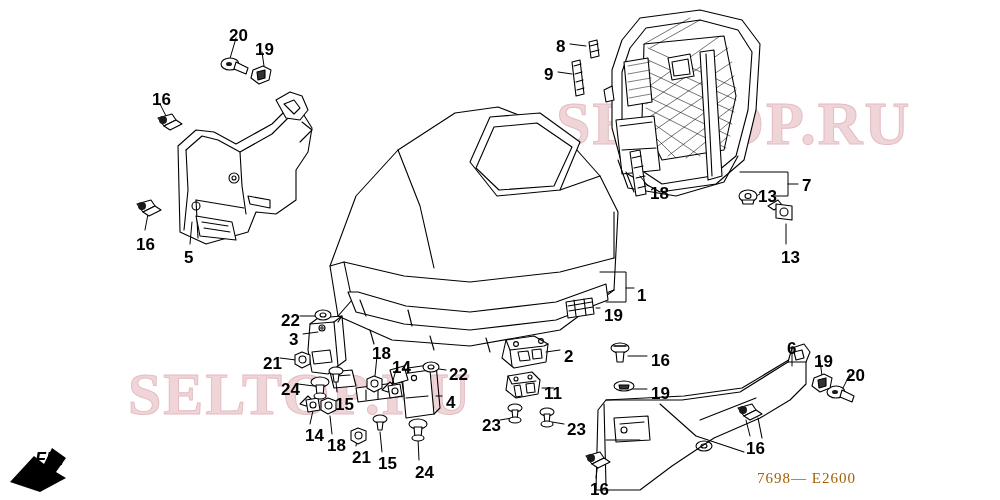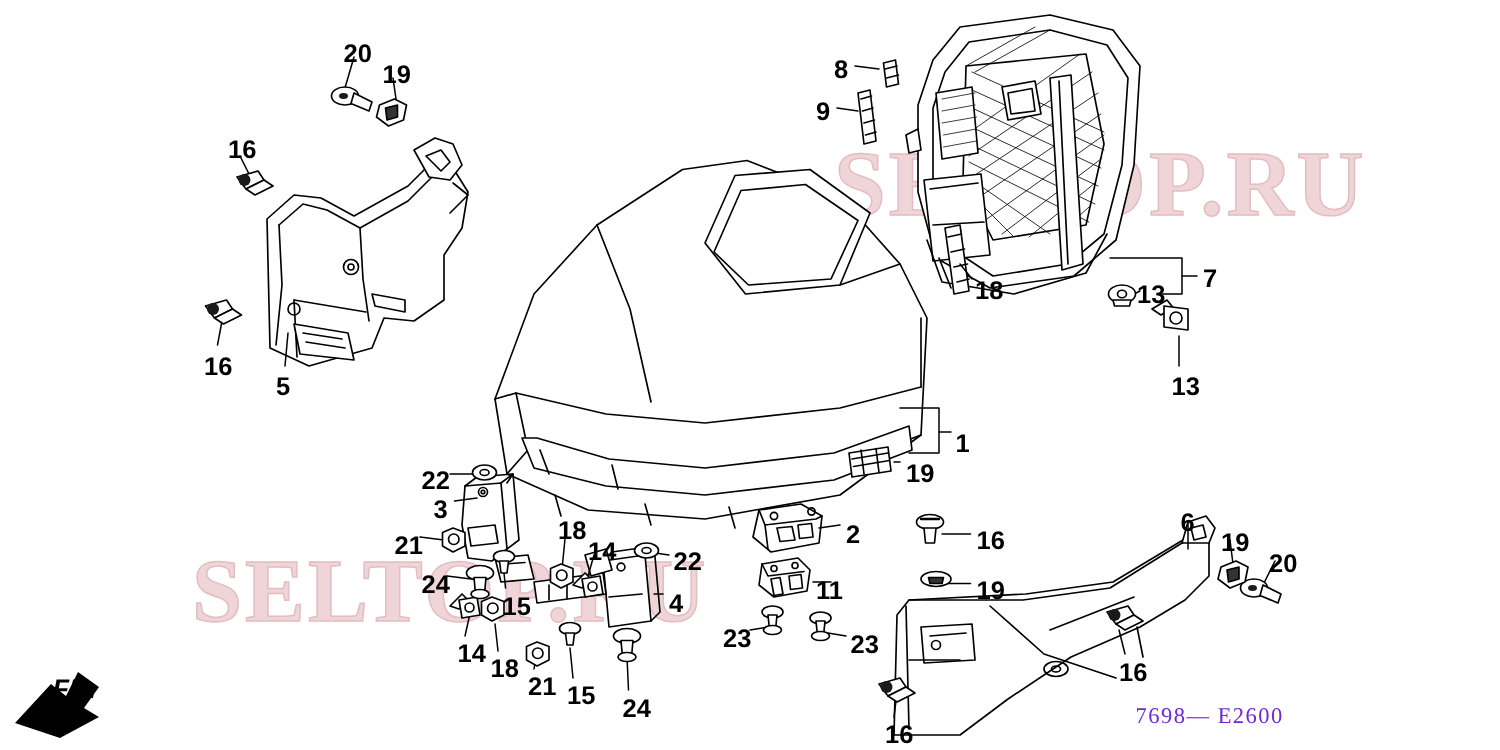--- a/index.html
+++ b/index.html
@@ -39,21 +39,21 @@
     line-height:1;
     z-index:6;
     white-space:nowrap;
     user-select:none;
   }
   .code{
     position:absolute;
     font-family:"Liberation Serif", serif;
     font-size:15px;
     font-weight:400;
-    color:#6d28d9;
+    color:#a16207;
     letter-spacing:1px;
     z-index:6;
     white-space:nowrap;
   }
   .fr{
     position:absolute;
     font-family:"Liberation Sans", sans-serif;
     font-size:18px;
     font-weight:700;
     color:#000;

